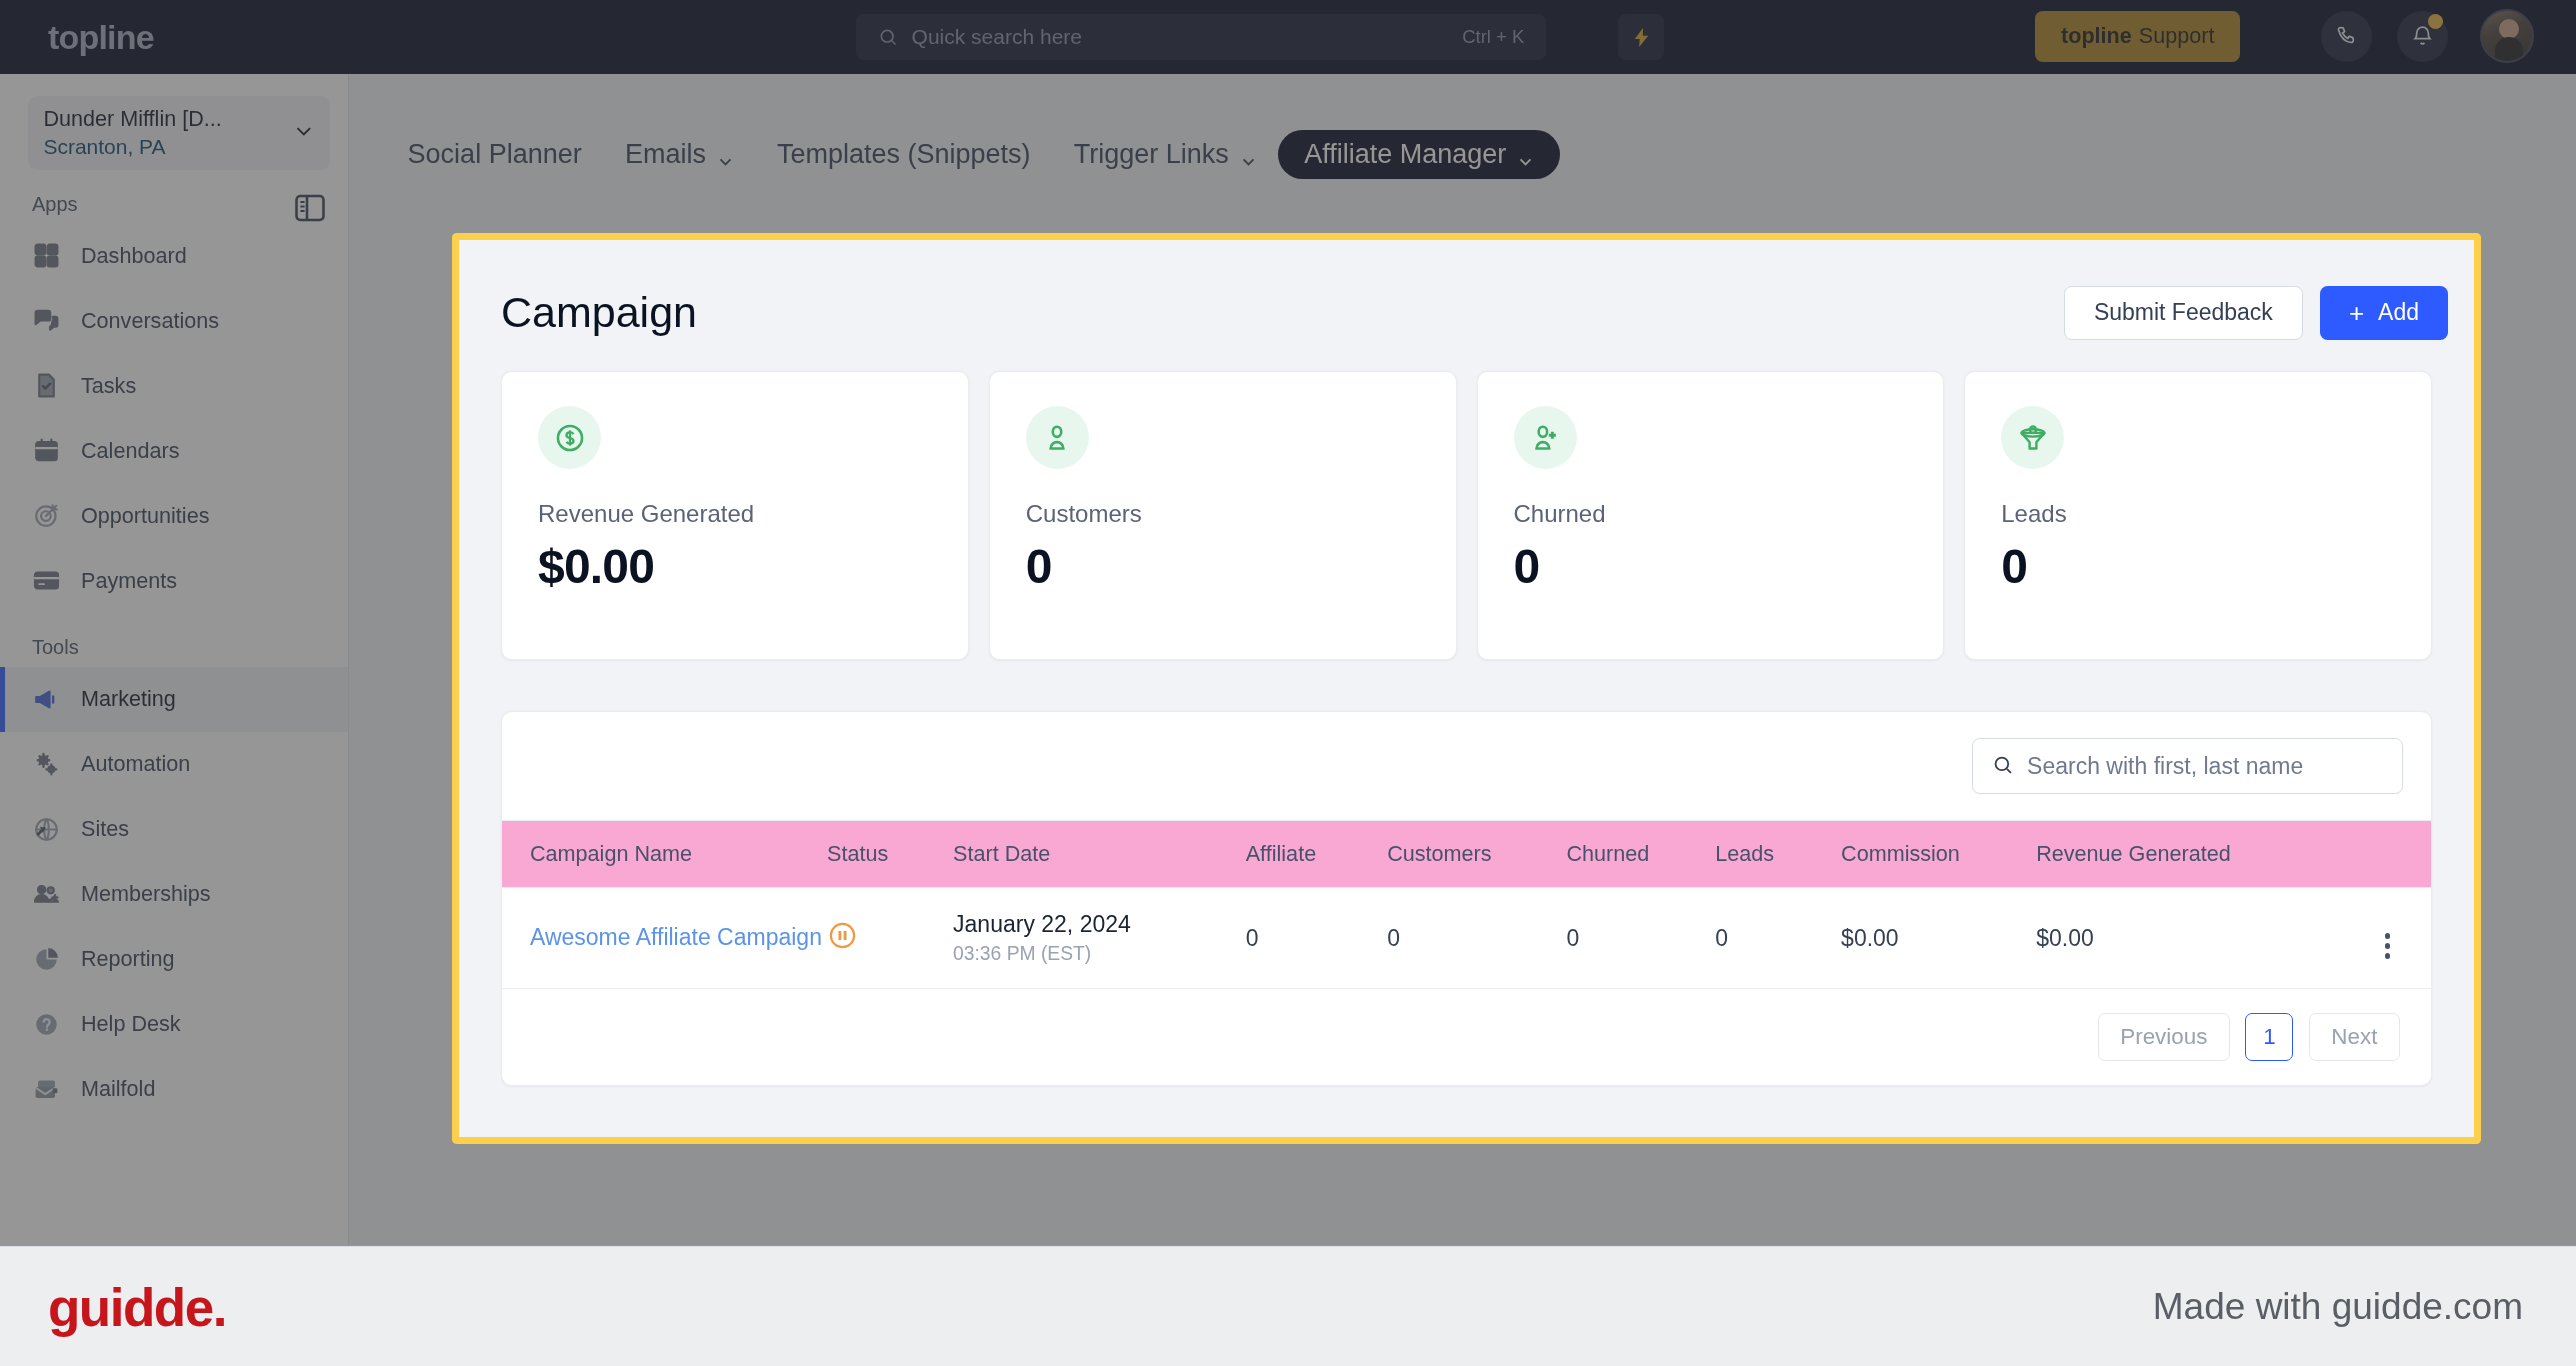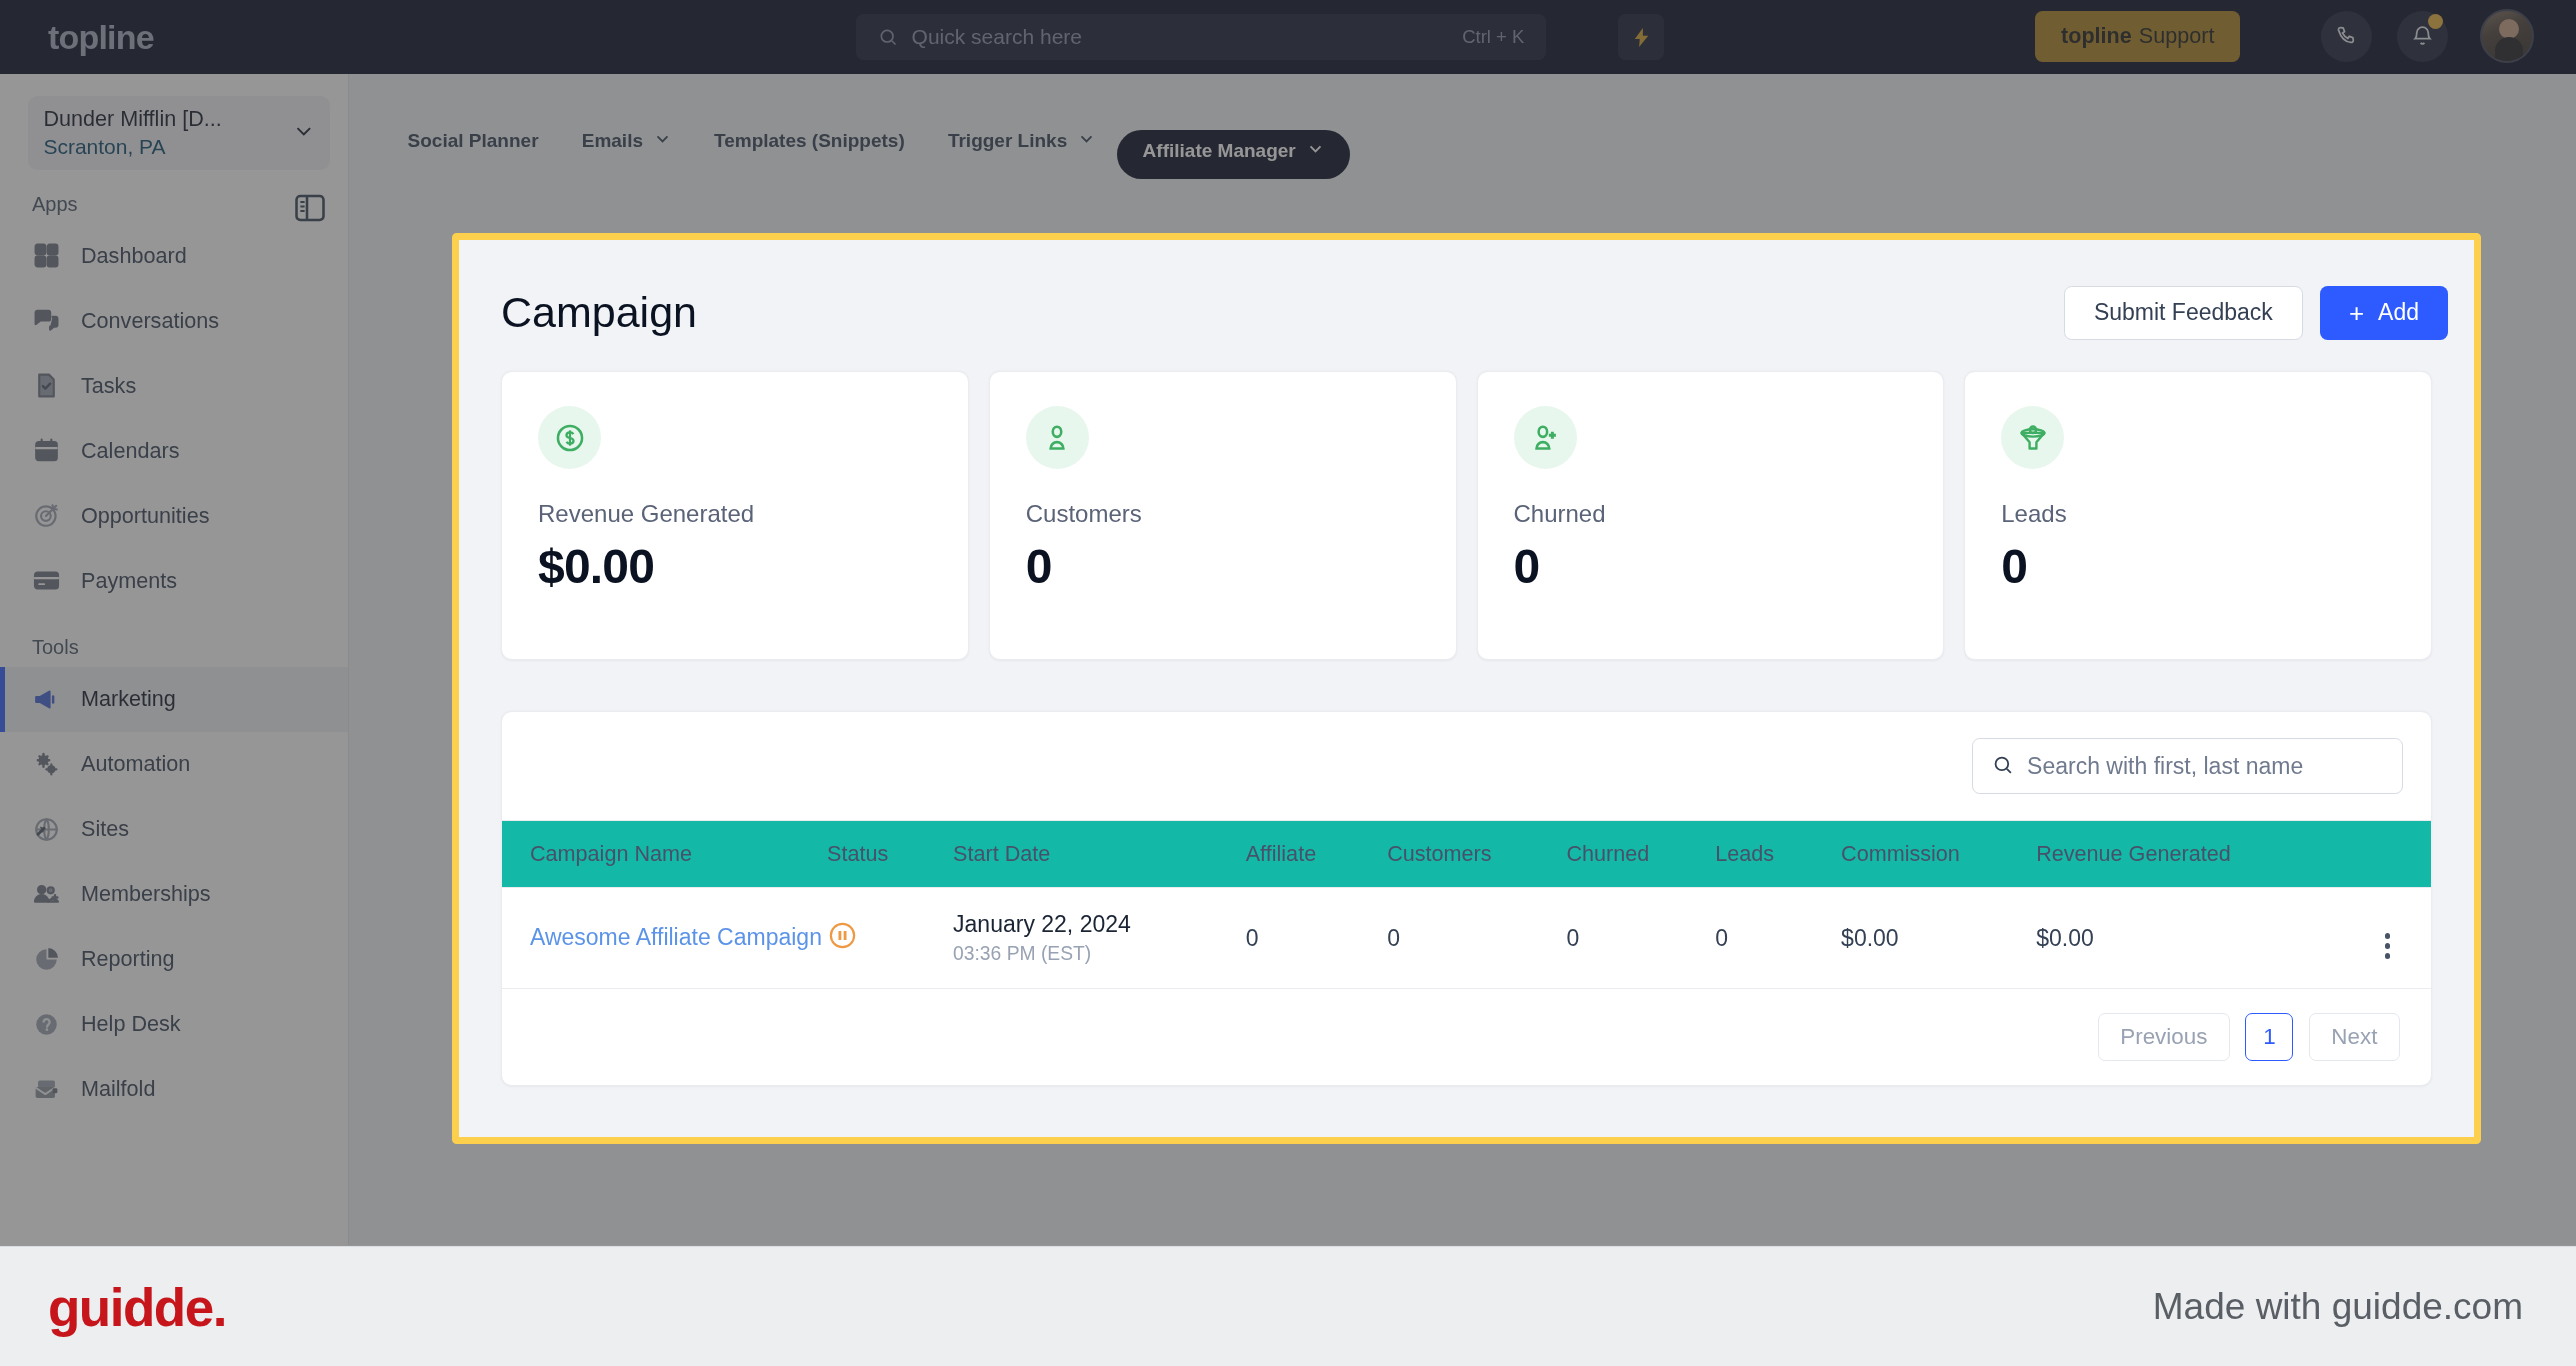--- a/index.html
+++ b/index.html
@@ -172,25 +172,24 @@
   }
 
   
   .subnav {
     position: absolute; left: 386px; top: 125px;
     height: 59px;
     display: flex; align-items: center; gap: 0;
     z-index: 6;
   }
   .subnav-item {
-    font-size: 19px; color: #344054;
+    font-size: 27px; color: #344054;
     padding: 0 21.6px; height: 49px;
-    display: flex; align-items: flex-start; gap: 10.8px;
+    display: flex; align-items: center; gap: 10.8px;
     white-space: nowrap;
-    font-weight: bold;
   }
   .subnav-item.sel {
     background: #060A22; color: #FFFFFF;
     border-radius: 26px; padding: 10px 26px;
   }
   .chev-s { width: 17px; height: 17px; }
 
   
   .page {
     position: absolute; left: 0; top: 0;
@@ -264,21 +263,21 @@
   }
   .tsearch {
     width: 431px; height: 56px;
     border: 0.8px solid #D6DAE2; border-radius: 7.7px;
     display: flex; align-items: center; gap: 14px;
     padding: 0 18.5px;
   }
   .tsearch .ph { font-size: 23px; color: #707A8E; }
 
   table { width: 100%; border-collapse: collapse; }
-  thead tr { background: #14b8a6; border-top: 0.8px solid #EAECF0; border-bottom: 0.8px solid #EAECF0; }
+  thead tr { background: #f9a8d4; border-top: 0.8px solid #EAECF0; border-bottom: 0.8px solid #EAECF0; }
   th {
     text-align: left; font-weight: 400;
     font-size: 21.6px; color: #47526A;
     padding: 20px 0;
   }
   td { font-size: 23px; color: #344054; padding: 23px 0; vertical-align: middle; }
   tbody tr { border-bottom: 0.8px solid #EAECF0; }
   .c-name  { width: 340px; padding-left: 28px; }
   .c-status{ width: 131px; }
   .c-date  { width: 309px; }

